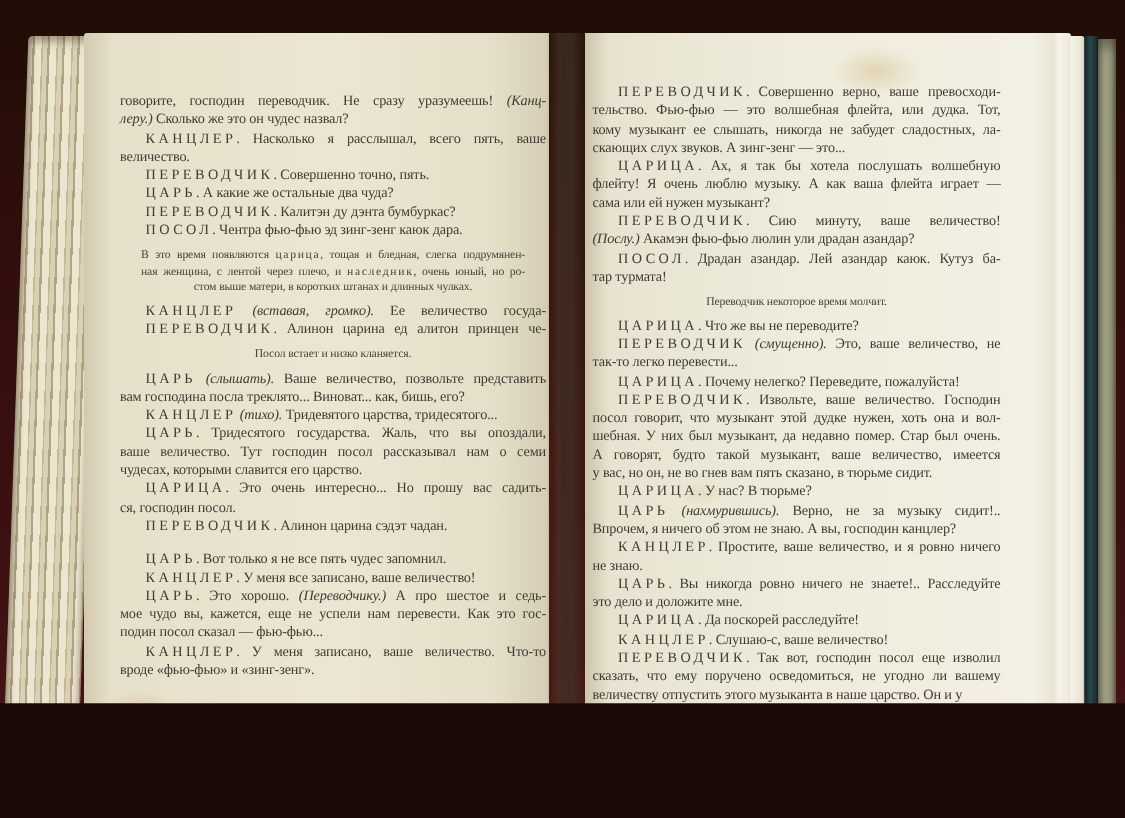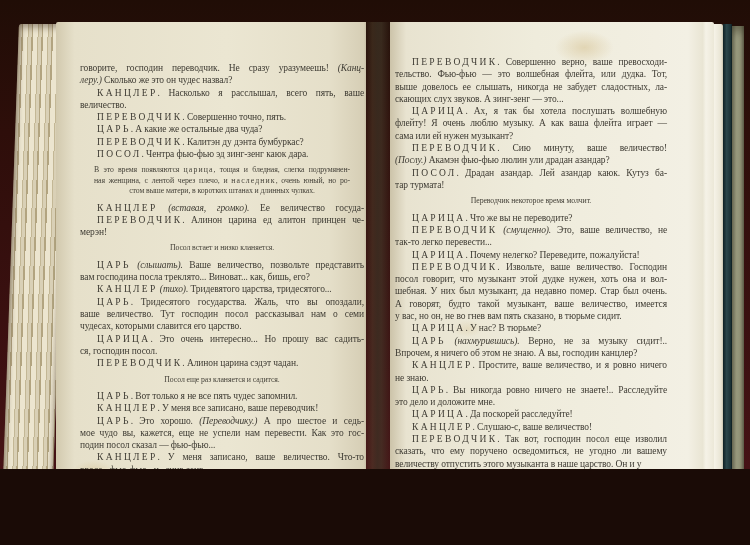--- a/index.html
+++ b/index.html
@@ -77,54 +77,52 @@
         <div class="line ind end"><span class="sp">ЦАРЬ</span><span class="tx">. А какие же остальные два чуда?</span></div>
         <div class="line ind end"><span class="sp">ПЕРЕВОДЧИК</span><span class="tx">. Калитэн ду дэнта бумбуркас?</span></div>
         <div class="line ind end"><span class="sp">ПОСОЛ</span><span class="tx">. Чентра фью-фью эд зинг-зенг каюк дара.</span></div>
         <div class="line gap"></div>
         <div class="line sm"><span class="tx">В это время появляются </span><span class="sp">царица</span><span class="tx">, тощая и бледная, слегка подрумянен-</span></div>
         <div class="line sm"><span class="tx">ная женщина, с лентой через плечо, и </span><span class="sp">наследник</span><span class="tx">, очень юный, но ро-</span></div>
         <div class="line sm ctr"><span class="tx">стом выше матери, в коротких штанах и длинных чулках.</span></div>
         <div class="line gap"></div>
         <div class="line ind"><span class="sp">КАНЦЛЕР</span><span class="tx"> </span><span class="it">(вставая, громко).</span><span class="tx"> Ее величество госуда-</span></div>
         <div class="line ind"><span class="sp">ПЕРЕВОДЧИК</span><span class="tx">. Алинон царина ед алитон принцен че-</span></div>
-        <div class="line end"><span class="tx">мерэн!</span></div>
         <div class="line gap"></div>
         <div class="line sm ctr"><span class="tx">Посол встает и низко кланяется.</span></div>
         <div class="line gap"></div>
         <div class="line ind"><span class="sp">ЦАРЬ</span><span class="tx"> </span><span class="it">(слышать).</span><span class="tx"> Ваше величество, позвольте представить</span></div>
         <div class="line end"><span class="tx">вам господина посла треклято... Виноват... как, бишь, его?</span></div>
         <div class="line ind end"><span class="sp">КАНЦЛЕР</span><span class="tx"> </span><span class="it">(тихо).</span><span class="tx"> Тридевятого царства, тридесятого...</span></div>
         <div class="line ind"><span class="sp">ЦАРЬ</span><span class="tx">. Тридесятого государства. Жаль, что вы опоздали,</span></div>
         <div class="line"><span class="tx">ваше величество. Тут господин посол рассказывал нам о семи</span></div>
         <div class="line end"><span class="tx">чудесах, которыми славится его царство.</span></div>
         <div class="line ind"><span class="sp">ЦАРИЦА</span><span class="tx">. Это очень интересно... Но прошу вас садить-</span></div>
         <div class="line end"><span class="tx">ся, господин посол.</span></div>
         <div class="line ind end"><span class="sp">ПЕРЕВОДЧИК</span><span class="tx">. Алинон царина сэдэт чадан.</span></div>
         <div class="line gap"></div>
-        <div class="line sm ctr"><span class="tx">Посол еще раз кланяется и садится.</span></div>
         <div class="line gap"></div>
         <div class="line ind end"><span class="sp">ЦАРЬ</span><span class="tx">. Вот только я не все пять чудес запомнил.</span></div>
-        <div class="line ind end"><span class="sp">КАНЦЛЕР</span><span class="tx">. У меня все записано, ваше переводчик!</span></div>
+        <div class="line ind end"><span class="sp">КАНЦЛЕР</span><span class="tx">. У меня все записано, ваше величество!</span></div>
         <div class="line ind"><span class="sp">ЦАРЬ</span><span class="tx">. Это хорошо. </span><span class="it">(Переводчику.)</span><span class="tx"> А про шестое и седь-</span></div>
         <div class="line"><span class="tx">мое чудо вы, кажется, еще не успели нам перевести. Как это гос-</span></div>
         <div class="line end"><span class="tx">подин посол сказал — фью-фью...</span></div>
         <div class="line ind"><span class="sp">КАНЦЛЕР</span><span class="tx">. У меня записано, ваше величество. Что-то</span></div>
         <div class="line end"><span class="tx">вроде «фью-фью» и «зинг-зенг».</span></div>
       </div>
     <div class="pagenum pn-l">64</div>
   </div>
 
   <div class="gutter"></div>
 
   <div class="page page-r">
     <div class="text-col tc-r">
         <div class="line ind"><span class="sp">ПЕРЕВОДЧИК</span><span class="tx">. Совершенно верно, ваше превосходи-</span></div>
         <div class="line"><span class="tx">тельство. Фью-фью — это волшебная флейта, или дудка. Тот,</span></div>
-        <div class="line"><span class="tx">выше довелось ее слышать, никогда не забудет сладостных, ла-</span></div>
+        <div class="line"><span class="tx">кому музыкант ее слышать, никогда не забудет сладостных, ла-</span></div>
         <div class="line end"><span class="tx">скающих слух звуков. А зинг-зенг — это...</span></div>
         <div class="line ind"><span class="sp">ЦАРИЦА</span><span class="tx">. Ах, я так бы хотела послушать волшебную</span></div>
         <div class="line"><span class="tx">флейту! Я очень люблю музыку. А как ваша флейта играет —</span></div>
         <div class="line end"><span class="tx">сама или ей нужен музыкант?</span></div>
         <div class="line ind"><span class="sp">ПЕРЕВОДЧИК</span><span class="tx">. Сию минуту, ваше величество!</span></div>
         <div class="line end"><span class="it">(Послу.)</span><span class="tx"> Акамэн фью-фью люлин ули драдан азандар?</span></div>
         <div class="line ind"><span class="sp">ПОСОЛ</span><span class="tx">. Драдан азандар. Лей азандар каюк. Кутуз ба-</span></div>
         <div class="line end"><span class="tx">тар турмата!</span></div>
         <div class="line gap"></div>
         <div class="line sm ctr"><span class="tx">Переводчик некоторое время молчит.</span></div>

